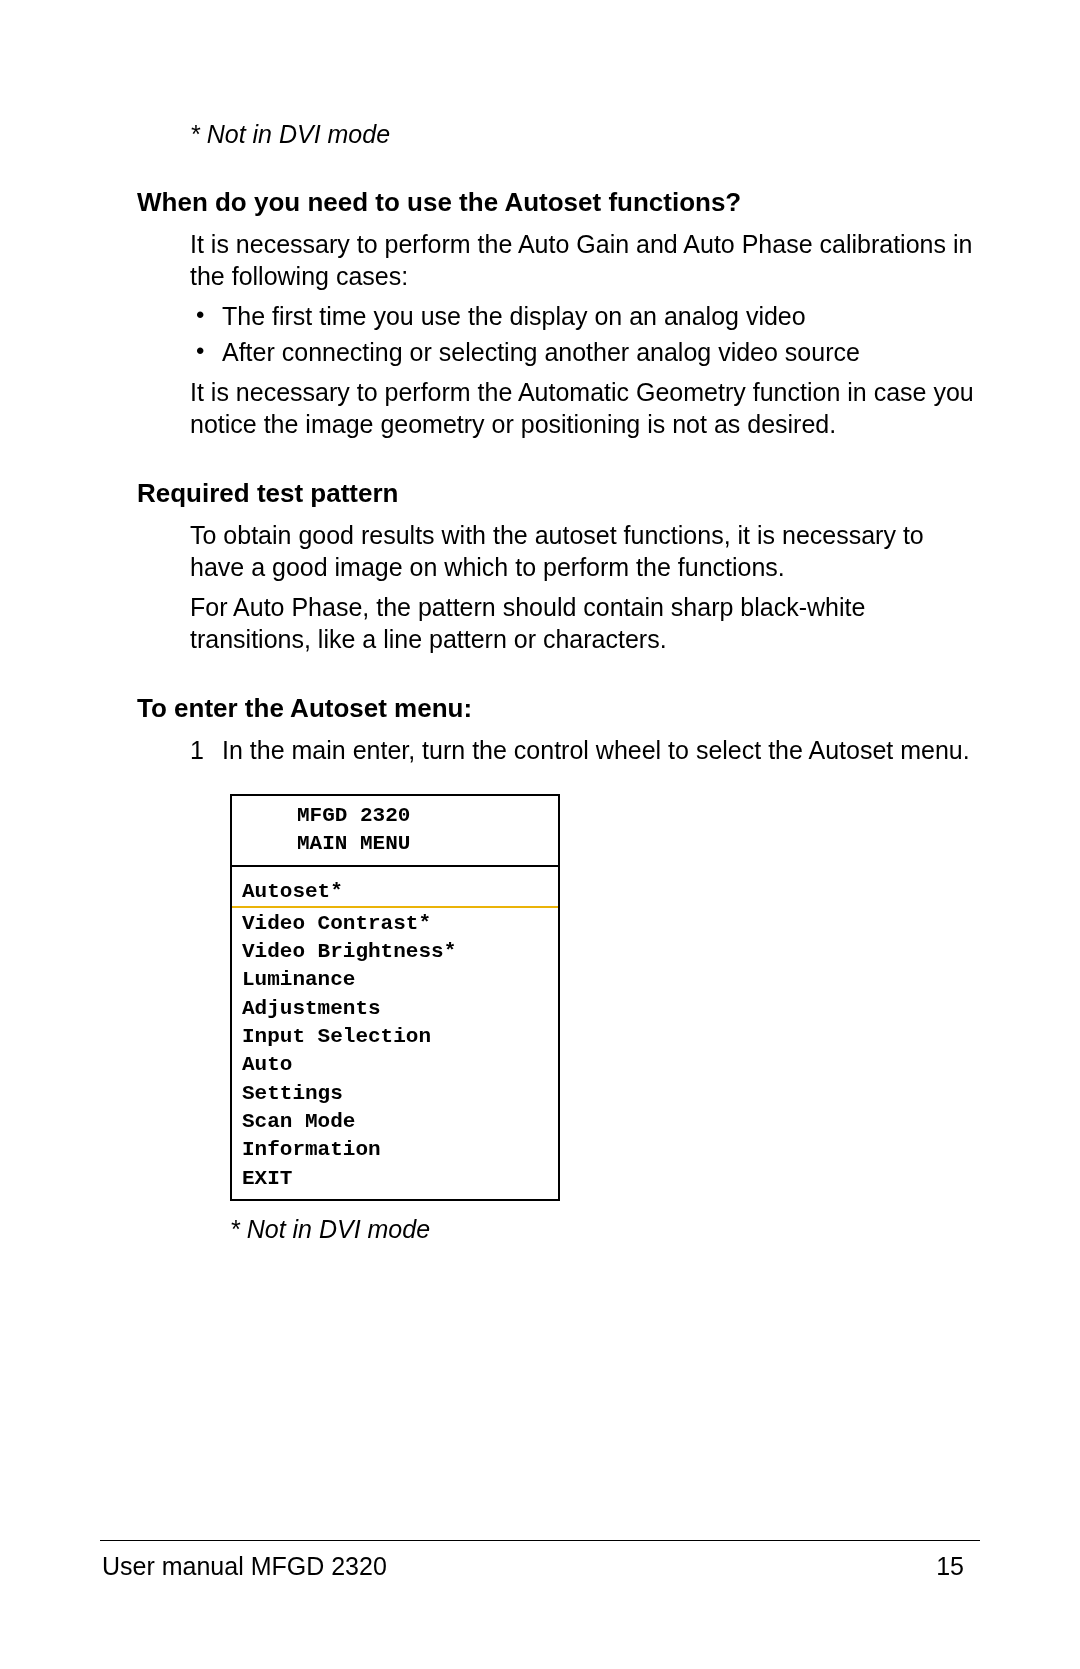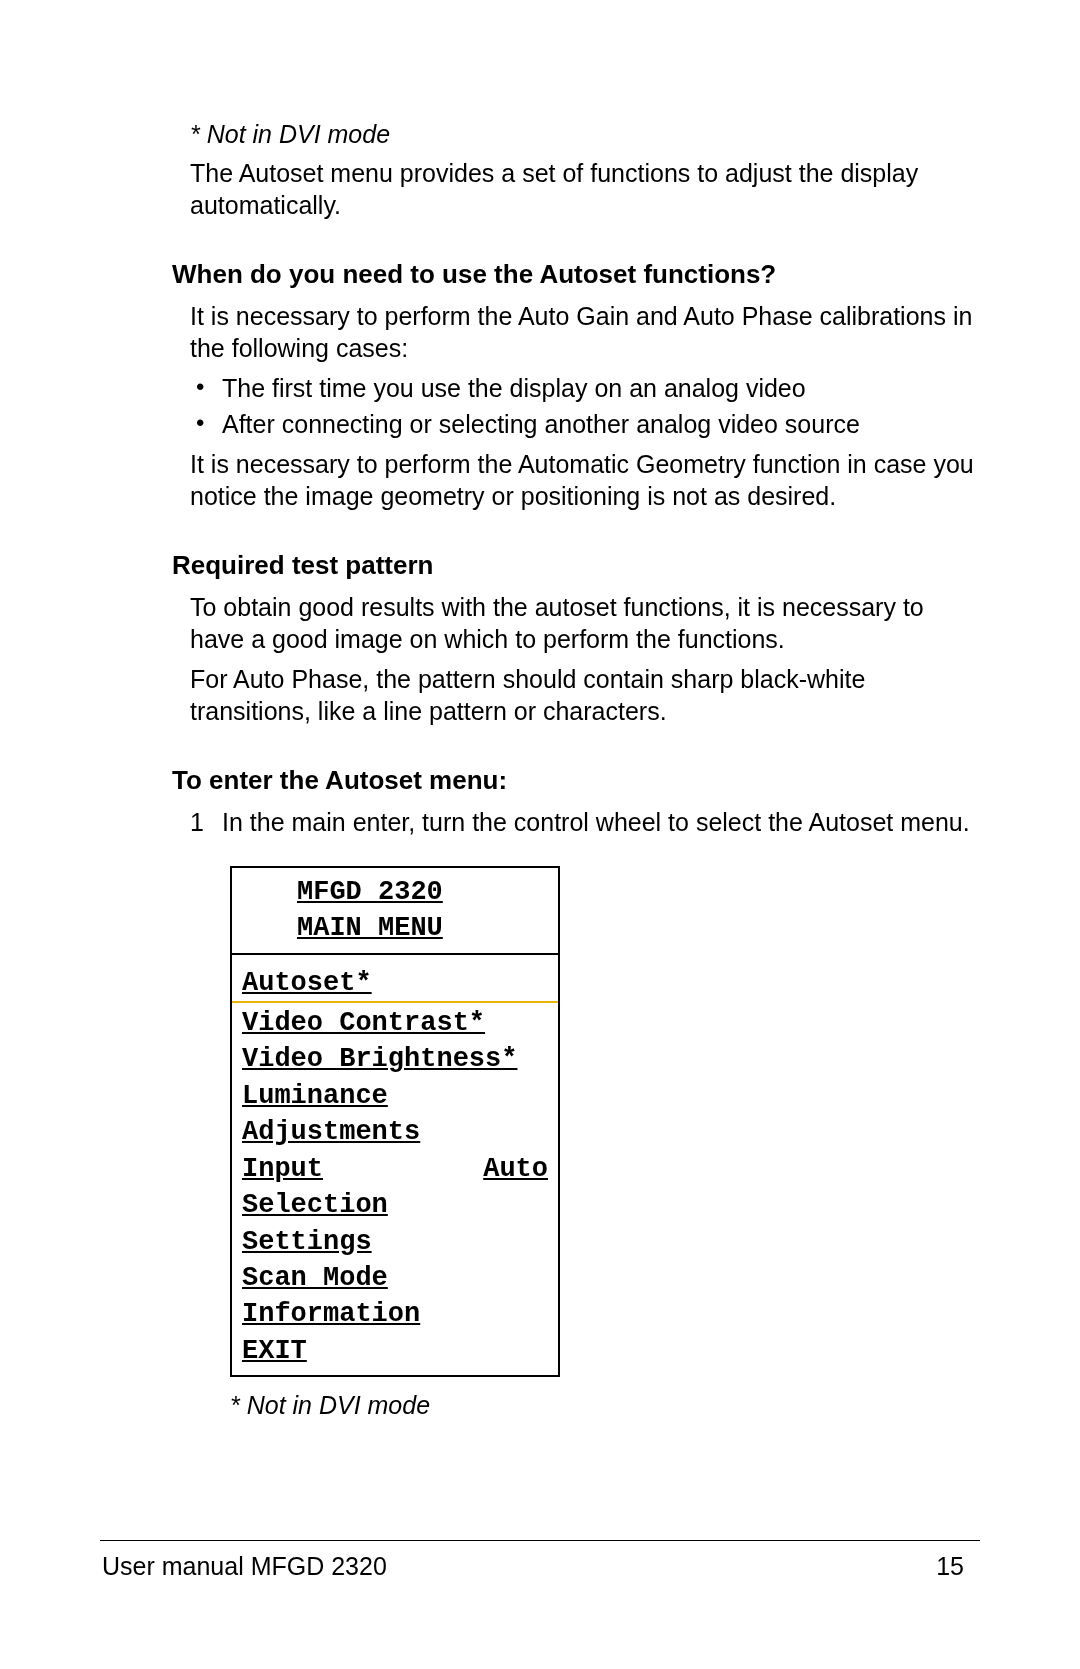--- a/index.html
+++ b/index.html
@@ -29,21 +29,21 @@
     font-size: 25px;
     margin-left: 90px;
     line-height: 1.28;
     margin-bottom: 8px;
   }
   .subheading {
     font-size: 26px;
     font-weight: bold;
     margin-top: 38px;
     margin-bottom: 10px;
-    margin-left: 72px;
+    margin-left: 37px;
   }
   ul.bullets {
     list-style: none;
     margin-left: 90px;
     margin-bottom: 8px;
   }
   ul.bullets li {
     font-size: 25px;
     line-height: 1.28;
     position: relative;
@@ -67,43 +67,43 @@
     margin-bottom: 8px;
   }
   .numlist .num { width: 32px; flex-shrink: 0; }
   .numlist .txt { flex: 1; }
   .menu-box {
     border: 2px solid #000;
     width: 330px;
     margin-left: 130px;
     margin-top: 28px;
     font-family: "Courier New", monospace;
-    font-size: 27px;
+    font-size: 21px;
     font-weight: bold;
-    text-decoration: underline;
   }
   .menu-header {
     border-bottom: 2px solid #000;
     padding: 6px 10px 6px 10px;
     line-height: 1.35;
     text-align: left;
   }
   .menu-header .line { display: block; text-align: left; padding-left: 55px;}
   .menu-selected {
     border-bottom: 2px solid #eab308;
     padding: 3px 17px 3px 10px;
     margin-top: 10px;
   }
   .menu-items {
     padding: 2px 10px 6px 10px;
     line-height: 1.35;
   }
   .menu-items .mrow {
     display: flex;
-    justify-content: center;
+    justify-content: flex-start;
+    flex-direction: column;
   }
   .menu-note {
     font-style: italic;
     font-size: 25px;
     margin-left: 130px;
     margin-top: 14px;
   }
   .footer-line {
     position: absolute;
     bottom: 128px;
@@ -124,21 +124,20 @@
     font-size: 25px;
   }
 </style>
 </head>
 <body>
 
 <div class="content">
 
 
   <div class="note-italic">* Not in DVI mode</div>
-  <div class="body-para">The Autoset menu provides a set of functions to adjust the display automatically.</div>
 
   <div class="subheading">When do you need to use the Autoset functions?</div>
   <div class="body-para">It is necessary to perform the Auto Gain and Auto Phase calibrations in the following cases:</div>
   <ul class="bullets">
     <li>The first time you use the display on an analog video</li>
     <li>After connecting or selecting another analog video source</li>
   </ul>
   <div class="body-para">It is necessary to perform the Automatic Geometry function in case you notice the image geometry or positioning is not as desired.</div>
 
   <div class="subheading">Required test pattern</div>

